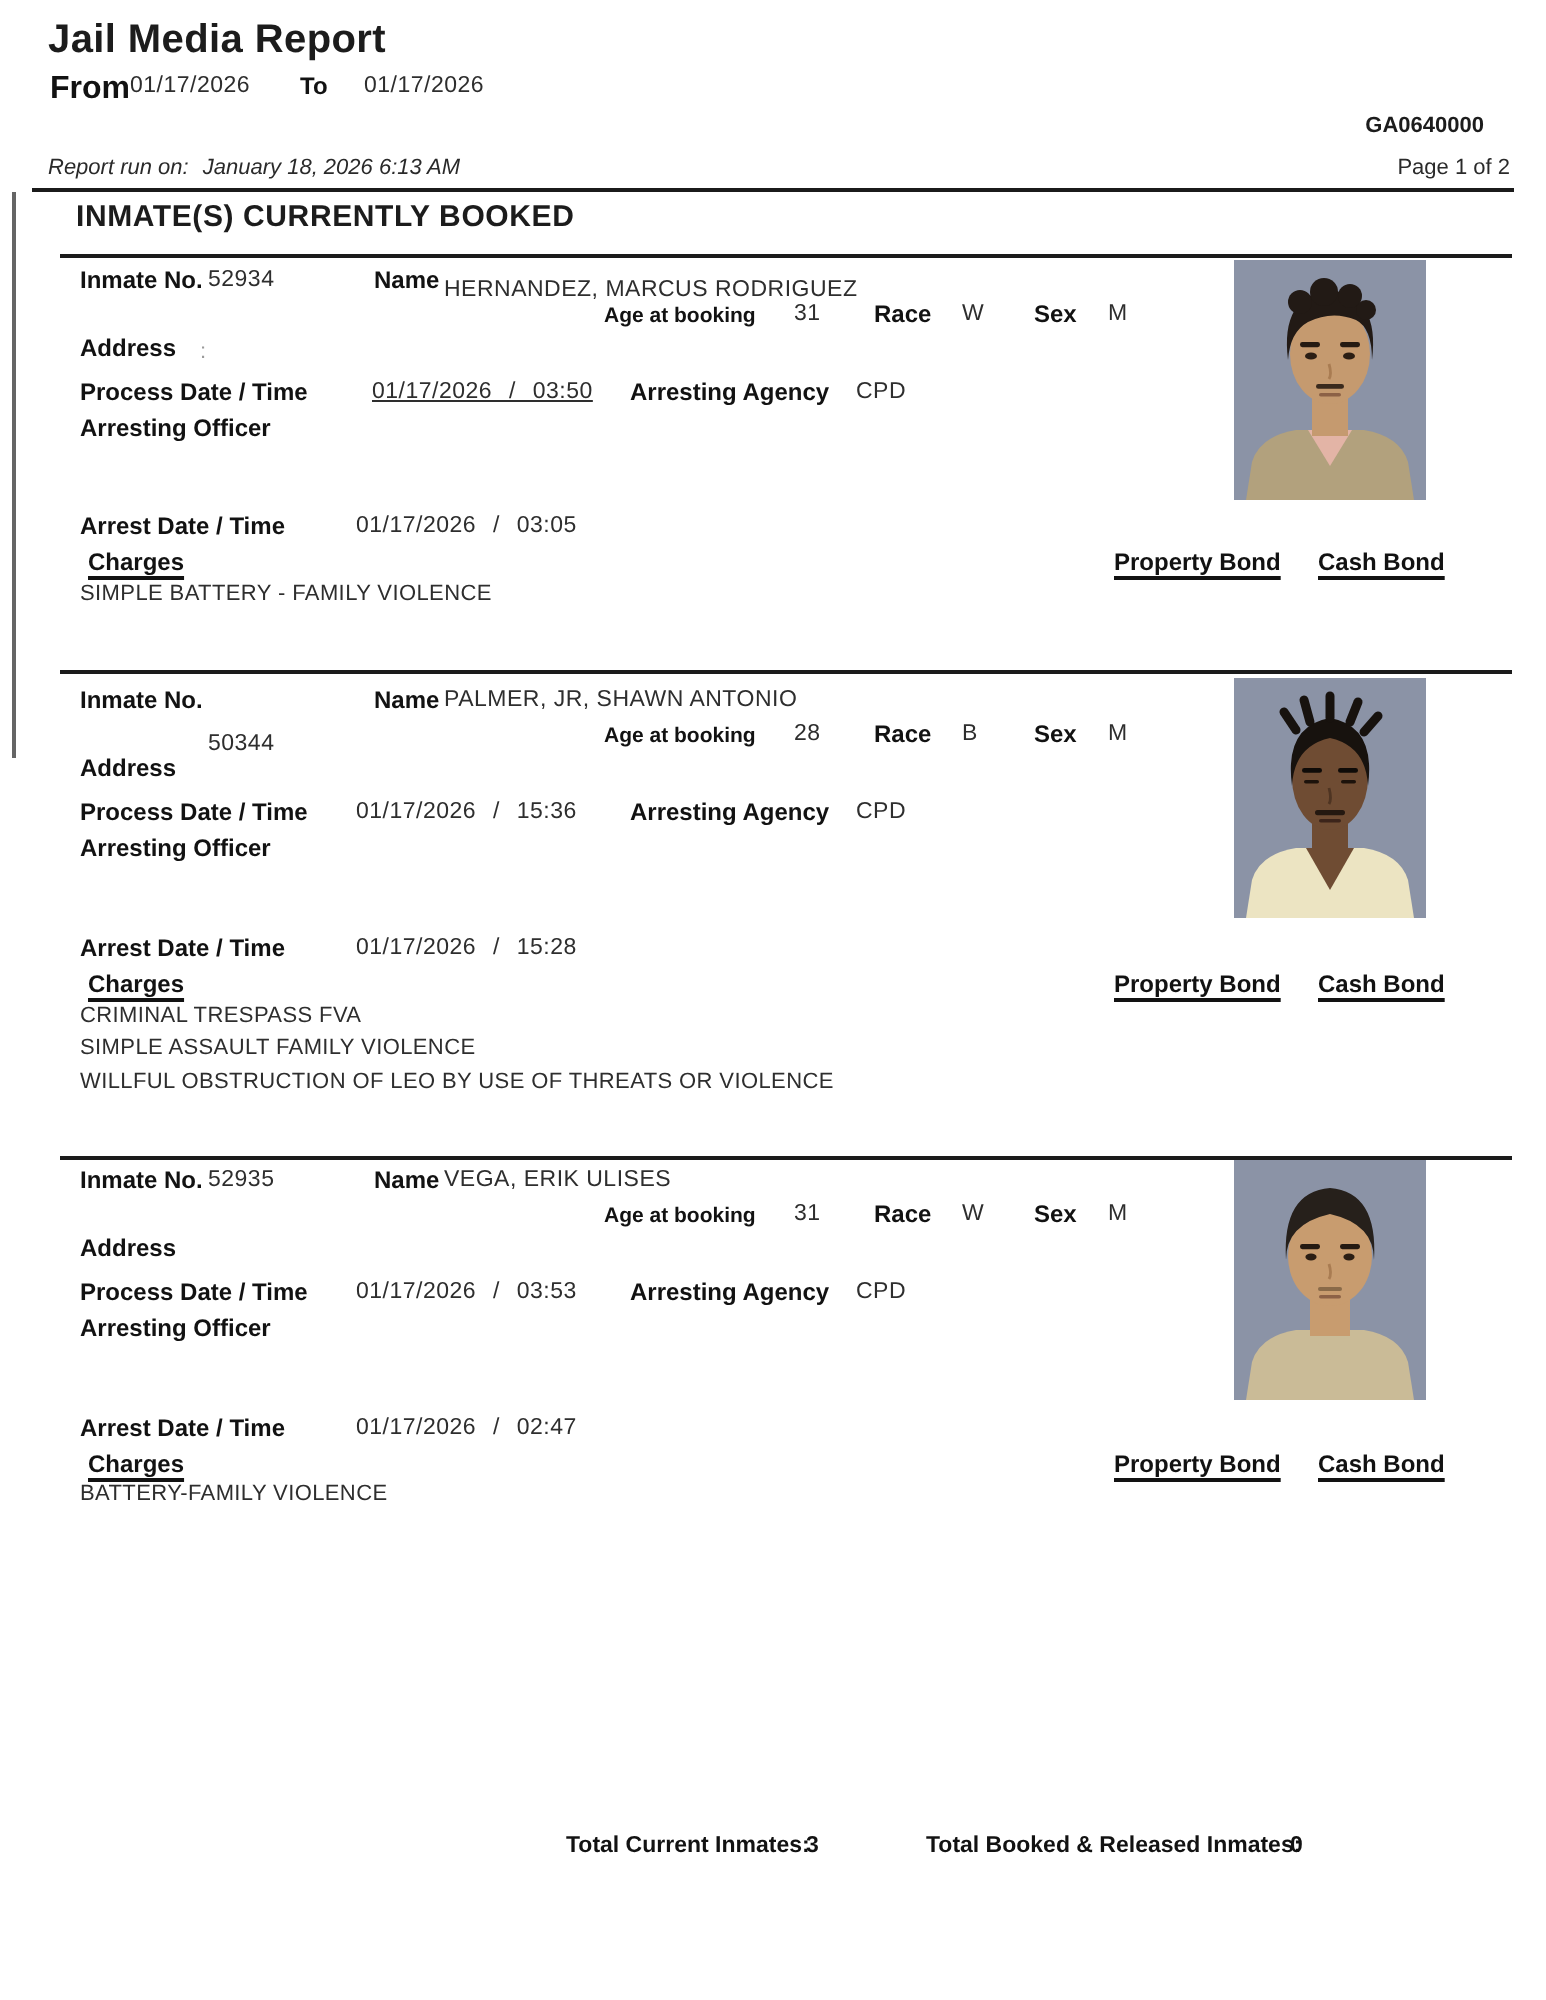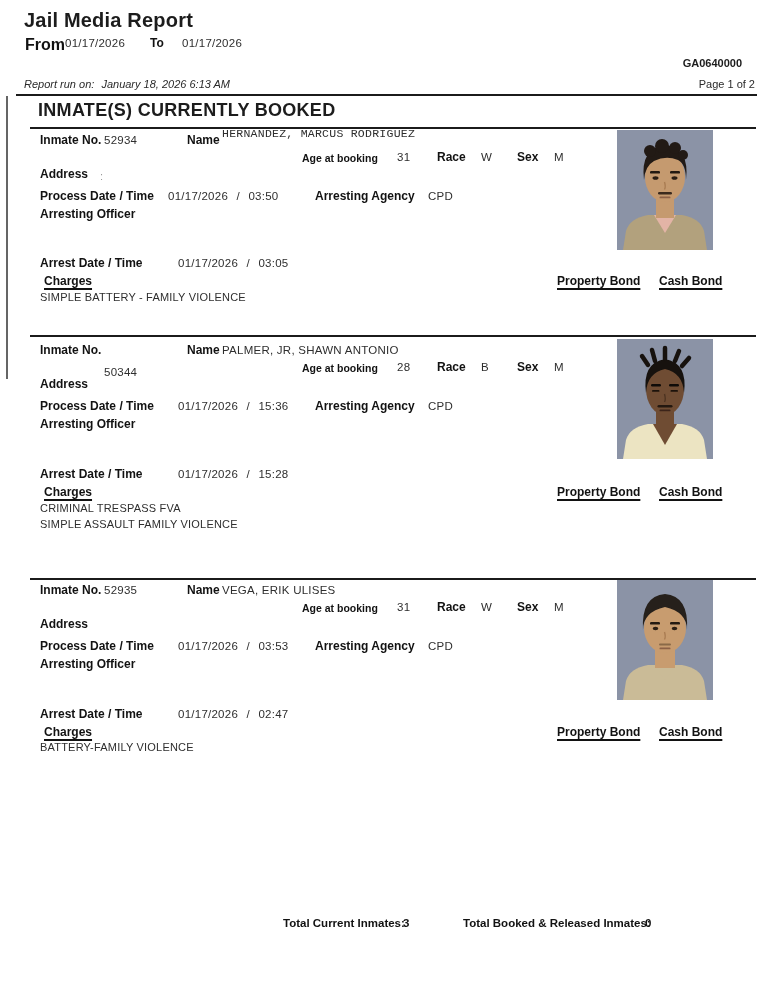--- a/index.html
+++ b/index.html
@@ -10,21 +10,21 @@
   .ab{position:absolute;white-space:nowrap;}
   .b{font-weight:bold;color:#121212;}
   .val{font-size:11.5px;color:#2e2e2e;letter-spacing:.25px;}
   .lbl{font-size:12px;font-weight:bold;color:#121212;}
   .small-lbl{font-size:10.5px;font-weight:bold;color:#121212;}
   .title{font-size:20px;font-weight:bold;letter-spacing:.2px;}
   .office{font-size:15.5px;font-weight:bold;text-align:right;}
   .ori{font-size:11px;font-weight:bold;text-align:right;}
   .runline{font-size:11px;font-style:italic;color:#2a2a2a;}
   .pageind{font-size:11px;color:#2a2a2a;margin-left:48px;}
-  .section-title{font-size:18px;font-weight:bold;letter-spacing:.3px;text-align:right;}
+  .section-title{font-size:15px;font-weight:bold;letter-spacing:.3px;text-align:right;}
   .rule{position:absolute;background:#1b1b1b;}
   .underl{text-decoration:underline;text-underline-offset:3px;text-decoration-thickness:1.5px;}
   .bond{font-size:12px;font-weight:bold;color:#121212;}
   .charge{font-size:11px;color:#2e2e2e;letter-spacing:.2px;}
   .datetime{word-spacing:5px;}
   .addr-note{color:#9a9a9a;font-size:11px;}
   .block{position:absolute;left:0;width:773px;}
   .photo{position:absolute;left:617px;width:96px;height:120px;}
   .photo svg{display:block;}
   .totals-lbl{font-size:11.5px;font-weight:bold;color:#121212;}
@@ -58,34 +58,34 @@
   <div class="scan-edge"></div>
 
   <div class="ab section-title" style="left:38px;top:100px;">INMATE(S) CURRENTLY BOOKED</div>
 
   <div class="block" style="top:127px;height:208px;">
     <div class="rule" style="left:30px;top:0;width:726px;height:1.6px;"></div>
 
     <div class="ab lbl" style="left:40px;top:6px;">Inmate No.</div>
     <div class="ab val" style="left:104px;top:7px;">52934</div>
     <div class="ab lbl" style="left:187px;top:6px;">Name</div>
-    <div class="ab val" style="left:222px;top:0;font-family:Liberation Mono, monospace;">HERNANDEZ, MARCUS RODRIGUEZ</div>
+    <div class="ab val" style="left:222px;top:12px;">HERNANDEZ, MARCUS RODRIGUEZ</div>
 
     <div class="ab small-lbl" style="left:302px;top:25px;">Age at booking</div>
     <div class="ab val" style="left:397px;top:24px;">31</div>
     <div class="ab lbl" style="left:437px;top:23px;">Race</div>
     <div class="ab val" style="left:481px;top:24px;">W</div>
     <div class="ab lbl" style="left:517px;top:23px;">Sex</div>
     <div class="ab val" style="left:554px;top:24px;">M</div>
 
     <div class="ab lbl" style="left:40px;top:40px;">Address</div>
     <div class="ab addr-note" style="left:100px;top:43px;">:</div>
 
     <div class="ab lbl" style="left:40px;top:62px;">Process Date / Time</div>
-    <div class="ab val datetime" style="left:168px;top:63px;">01/17/2026 / 03:50</div>
+    <div class="ab val datetime" style="left:186px;top:63px;text-decoration:underline;">01/17/2026 / 03:50</div>
     <div class="ab lbl" style="left:315px;top:62px;">Arresting Agency</div>
     <div class="ab val" style="left:428px;top:63px;">CPD</div>
 
     <div class="ab lbl" style="left:40px;top:80px;">Arresting Officer</div>
 
     <div class="ab lbl" style="left:40px;top:129px;">Arrest Date / Time</div>
     <div class="ab val datetime" style="left:178px;top:130px;">01/17/2026 / 03:05</div>
 
     <div class="ab lbl underl" style="left:44px;top:147px;">Charges</div>
     <div class="ab bond underl" style="left:557px;top:147px;">Property Bond</div>
@@ -143,20 +143,21 @@
 
     <div class="ab lbl" style="left:40px;top:132px;">Arrest Date / Time</div>
     <div class="ab val datetime" style="left:178px;top:133px;">01/17/2026 / 15:28</div>
 
     <div class="ab lbl underl" style="left:44px;top:150px;">Charges</div>
     <div class="ab bond underl" style="left:557px;top:150px;">Property Bond</div>
     <div class="ab bond underl" style="left:659px;top:150px;">Cash Bond</div>
 
     <div class="ab charge" style="left:40px;top:167px;">CRIMINAL TRESPASS FVA</div>
     <div class="ab charge" style="left:40px;top:183px;">SIMPLE ASSAULT FAMILY VIOLENCE</div>
+    <div class="ab charge" style="left:40px;top:200px;">WILLFUL OBSTRUCTION OF LEO BY USE OF THREATS OR VIOLENCE</div>
 
     <div class="photo" style="top:4px;">
       <svg width="96" height="120" viewBox="0 0 96 120">
         <rect width="96" height="120" style="fill: rgb(139, 147, 166);"></rect>
         <path d="M6,120 L9,101 Q13,88 31,85 L65,85 Q83,88 87,101 L90,120 Z" style="fill: rgb(236, 228, 194);"></path>
         <path d="M36,85 L48,106 L60,85 Z" style="fill: rgb(111, 76, 51);"></path>
         <rect x="39" y="64" width="18" height="24" style="fill: rgb(111, 76, 51);"></rect>
         <ellipse cx="48" cy="50" rx="19" ry="26" style="fill: rgb(111, 76, 51);"></ellipse>
         <path d="M29,54 Q25,24 48,20 Q71,24 67,54 Q66,34 48,30 Q30,34 29,54 Z" style="fill: rgb(23, 18, 14);"></path>
         <g stroke-width="4.5" stroke-linecap="round" fill="none" style="stroke: rgb(23, 18, 14);">

